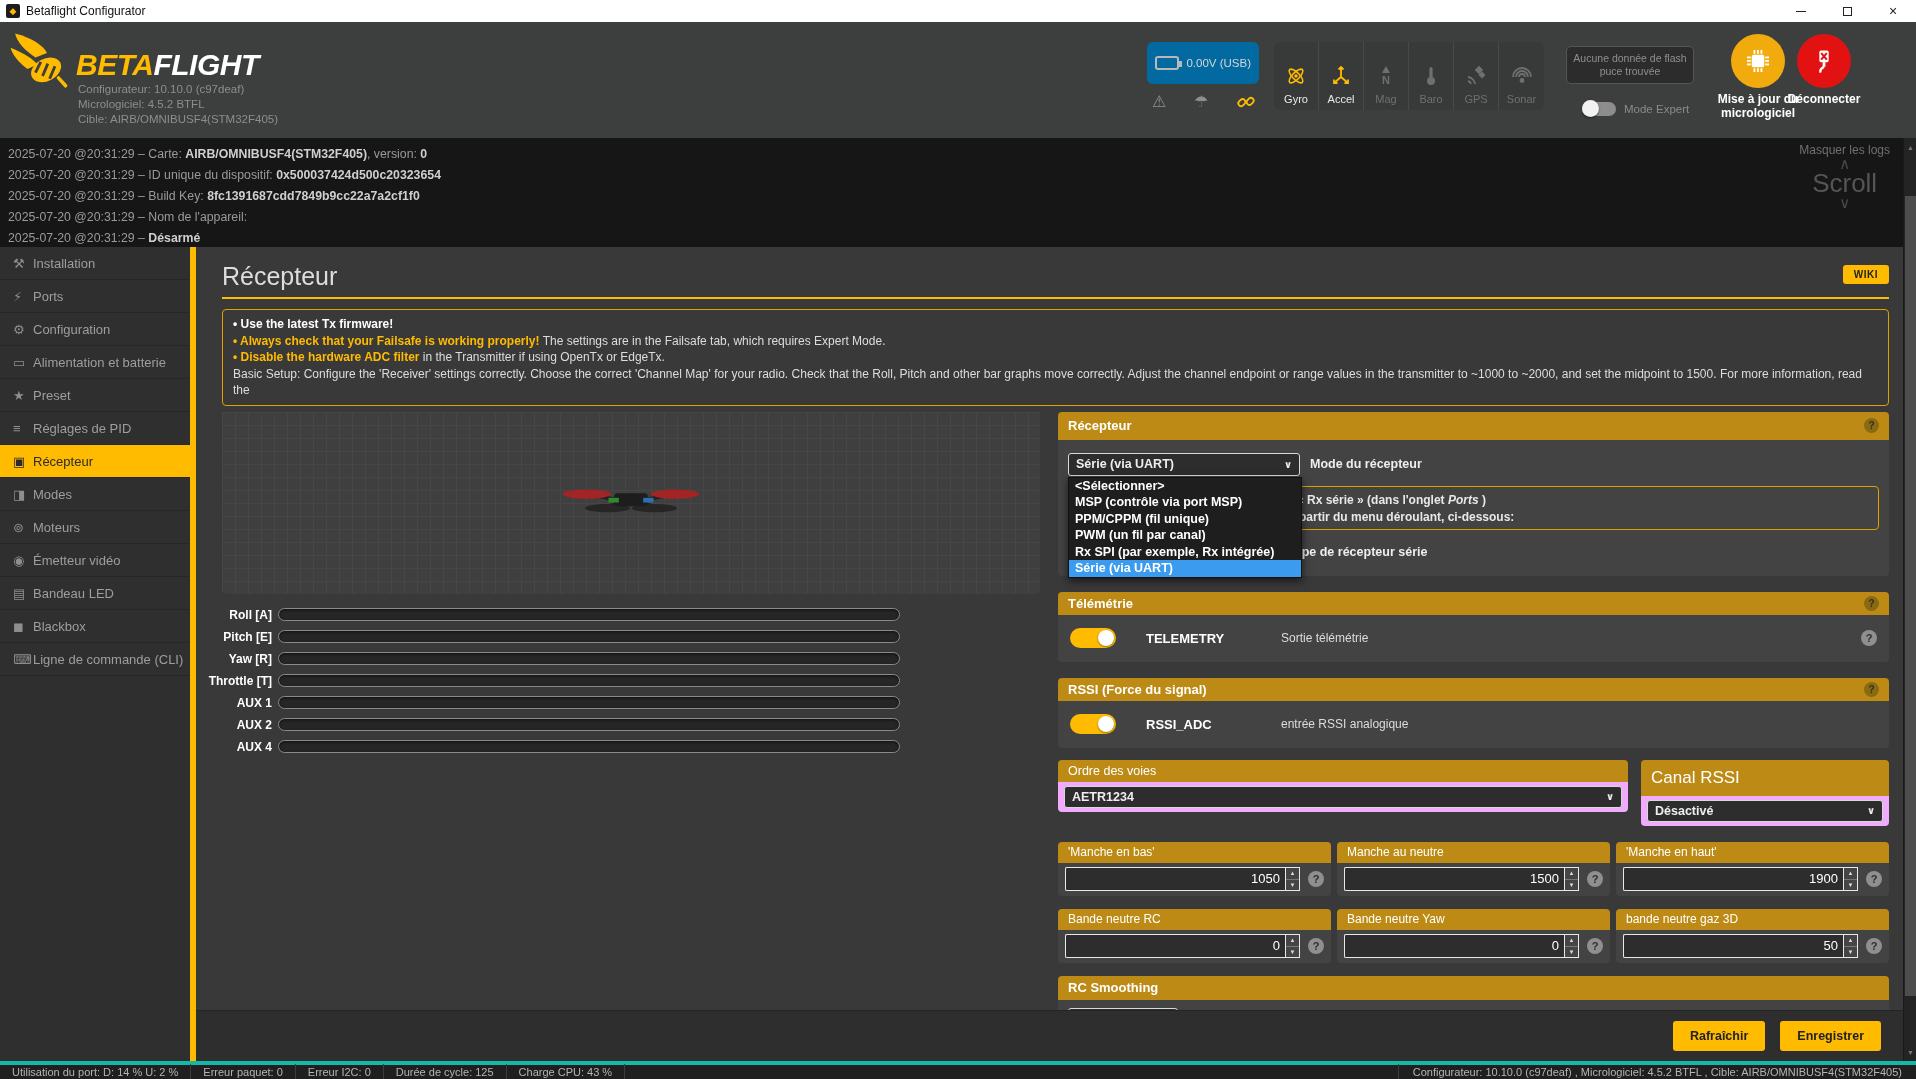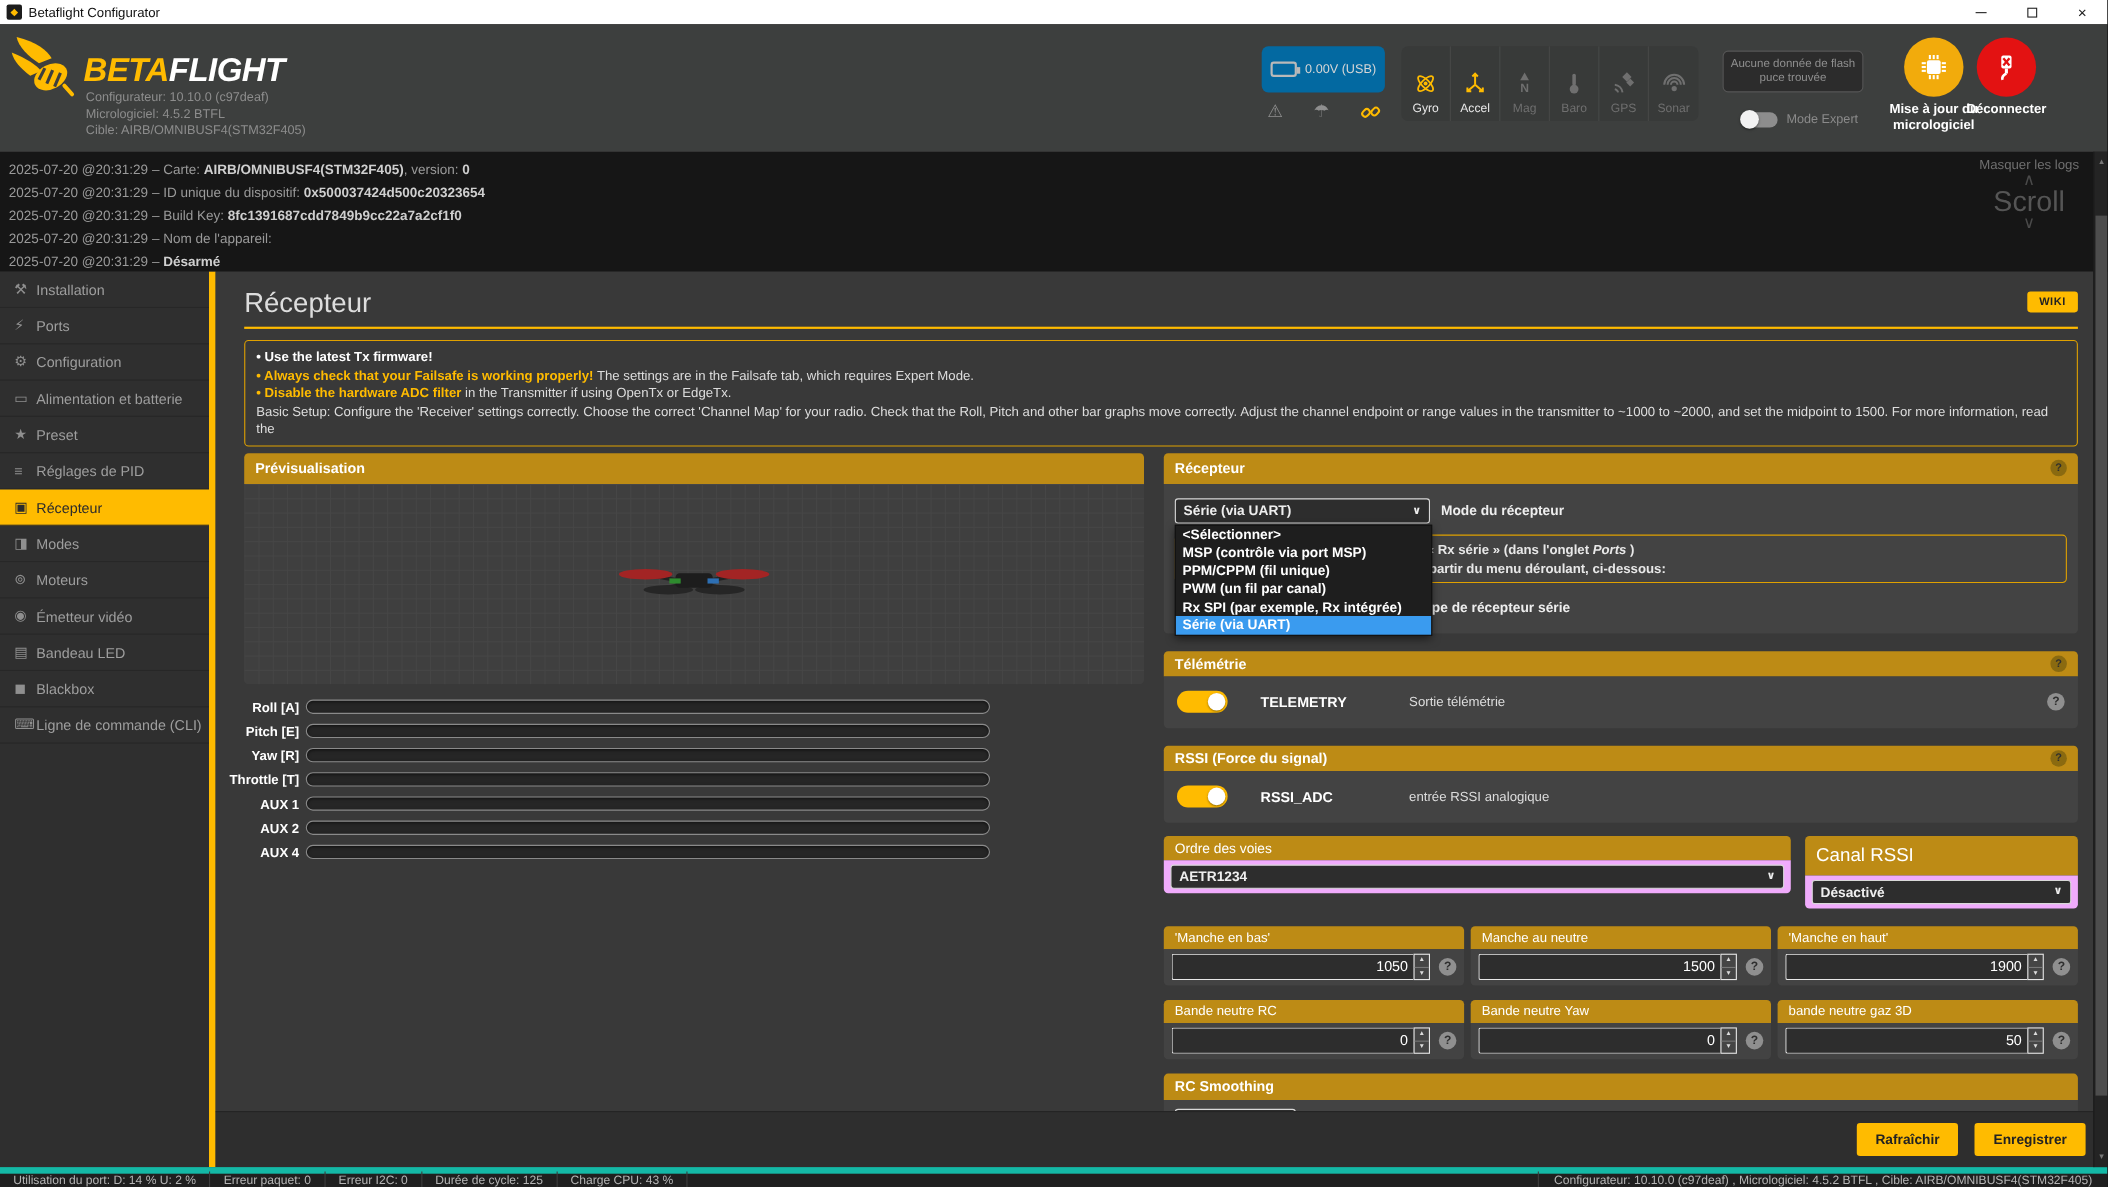--- a/index.html
+++ b/index.html
@@ -165,34 +165,34 @@
     color:#2e2e2e; font-size:11px; font-weight:bold; display:flex; align-items:center;
     justify-content:center; flex:none; }
 
   .rc-panel { margin-top:13px; }
   .rc-body { padding:8px 10px; display:flex; align-items:center; }
   .rc-sel { width:110px; }
   .rc-label { margin-left:12px; font-size:12.5px; font-weight:600; color:#eee; }
 
   .content-toolbar { position:absolute; left:0; right:0; bottom:0; height:51px; background:#2e2e2e;
     border-top:1px solid #242424; display:flex; align-items:center; justify-content:flex-end;
-    padding-right:20px; z-index:5; }
+    padding-right:35px; z-index:5; }
   .tb-btn { background:#ffbb00; color:#222; font-size:12.5px; font-weight:bold; border-radius:3px;
     padding:8px 17px; margin-left:15px; }
 
   
   .main-scrollbar { position:absolute; top:138px; right:0; width:13px; height:923px; background:#242424;
     border-left:1px solid #1a1a1a; z-index:20; }
   .sb-arrow { position:absolute; left:0; width:13px; height:14px; color:#777; font-size:7px;
     display:flex; align-items:center; justify-content:center; }
   .sb-up { top:2px; } .sb-down { bottom:2px; }
   .sb-thumb { position:absolute; left:1px; top:58px; width:11px; height:800px; background:#4d4d4d; }
 
   .statusbar { position:absolute; bottom:0; left:0; width:100%; height:18px; background:#1f1f1f;
-    border-top:6px solid #14b8a6; display:flex; align-items:center; font-size:11px; color:#b5b5b5; }
+    border-top:4px solid #14b8a6; display:flex; align-items:center; font-size:11px; color:#b5b5b5; }
   .status-seg { padding:0 12px; border-right:1px solid #3d3d3d; line-height:17px; white-space:nowrap; }
   .status-right { margin-left:auto; border-left:1px solid #3d3d3d; padding:0 14px; line-height:17px; white-space:nowrap; }
 </style>
 </head>
 <body>
 
 <div id="app">
 
   <div class="titlebar">
     <div class="appicon">
@@ -427,23 +427,20 @@
             <div class="note-line"><span class="note-b">• Use the latest Tx firmware!</span></div>
             <div class="note-line"><span class="note-em">• Always check that your Failsafe is working properly!</span><span> The settings are in the Failsafe tab, which requires Expert Mode.</span></div>
             <div class="note-line"><span class="note-em">• Disable the hardware ADC filter</span><span> in the Transmitter if using OpenTx or EdgeTx.</span></div>
             <div class="note-line"><span>Basic Setup: Configure the 'Receiver' settings correctly. Choose the correct 'Channel Map' for your radio. Check that the Roll, Pitch and other bar graphs move correctly. Adjust the channel endpoint or range values in the transmitter to ~1000 to ~2000, and set the midpoint to 1500. For more information, read the</span></div>
           </div>
 
         <div class="cols">
 
           <div class="left-col">
             <div>
-              <div class="gold-head panel-head">
-                <span>Prévisualisation</span>
-              </div>
               <div class="grid-area">
                 <svg width="150" height="75" viewBox="0 0 160 80">
                   <line x1="38" y1="32" x2="70" y2="38" stroke="#222" stroke-width="4"></line>
                   <line x1="122" y1="32" x2="90" y2="38" stroke="#222" stroke-width="4"></line>
                   <line x1="55" y1="44" x2="72" y2="40" stroke="#222" stroke-width="4"></line>
                   <line x1="105" y1="44" x2="88" y2="40" stroke="#222" stroke-width="4"></line>
                   <ellipse cx="55" cy="46" rx="24" ry="4.5" fill="#262626"></ellipse>
                   <ellipse cx="105" cy="46" rx="24" ry="4.5" fill="#262626"></ellipse>
                   <ellipse cx="33" cy="31" rx="26" ry="5" fill="#a32424"></ellipse>
                   <ellipse cx="127" cy="31" rx="26" ry="5" fill="#a32424"></ellipse>

